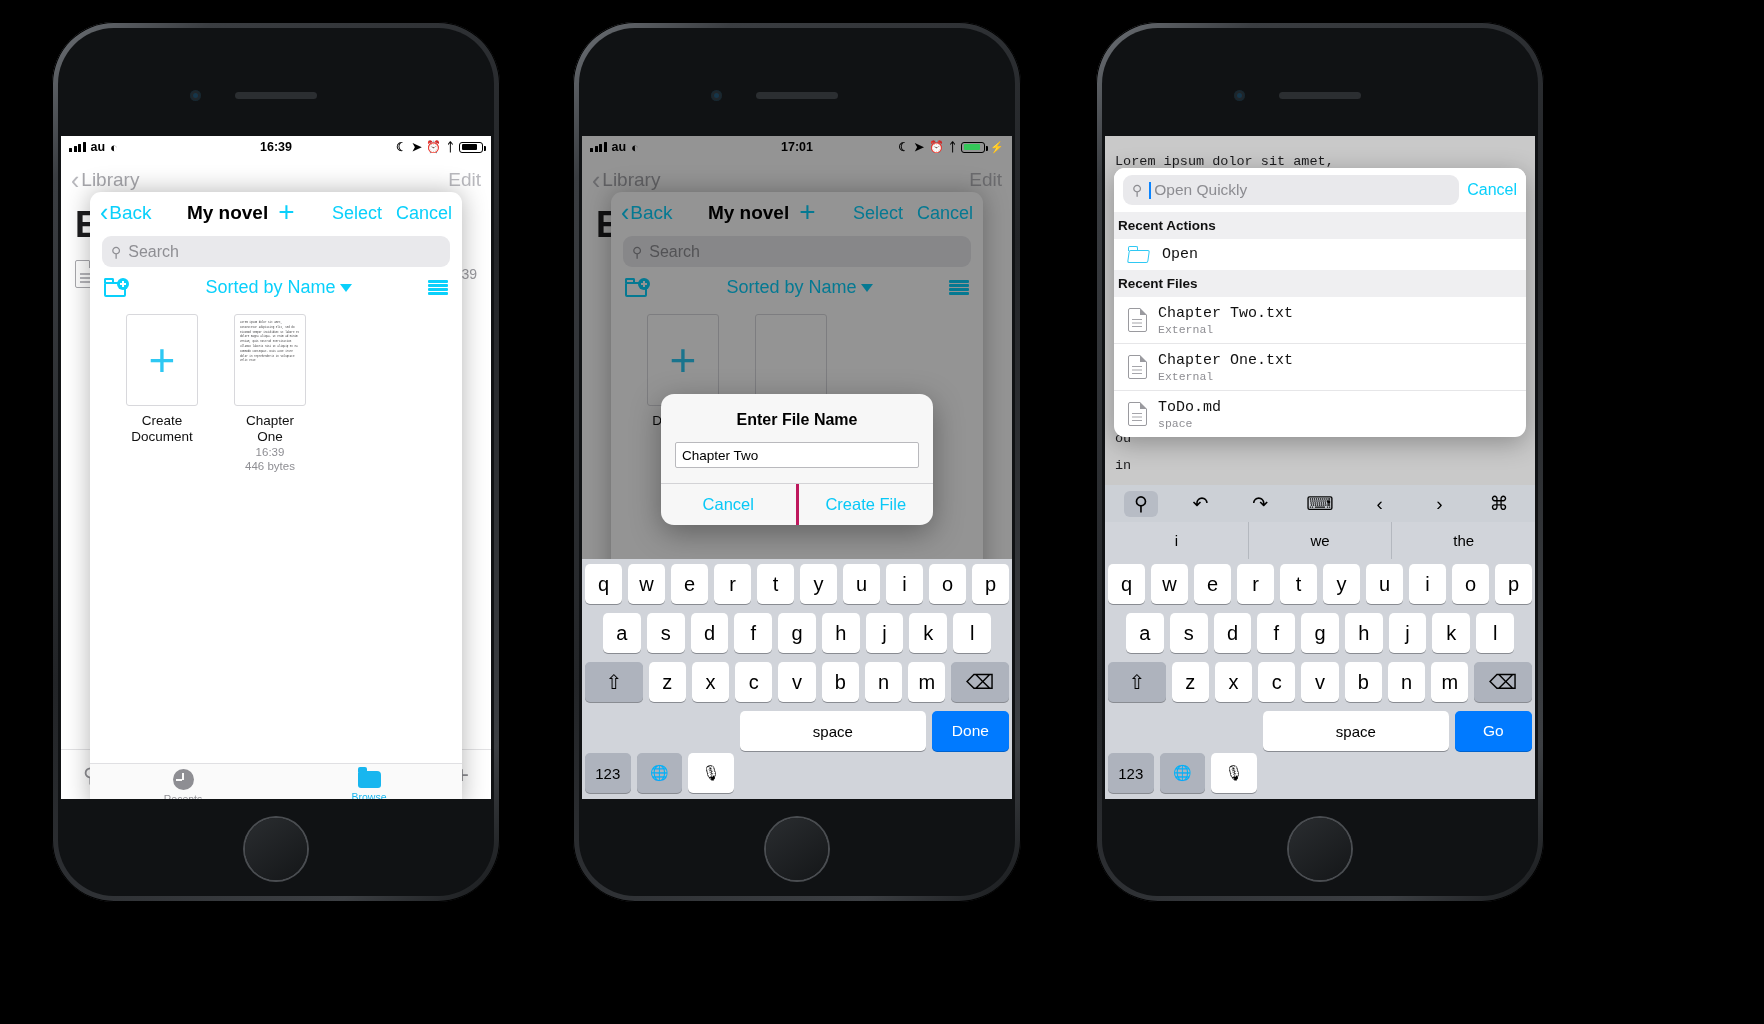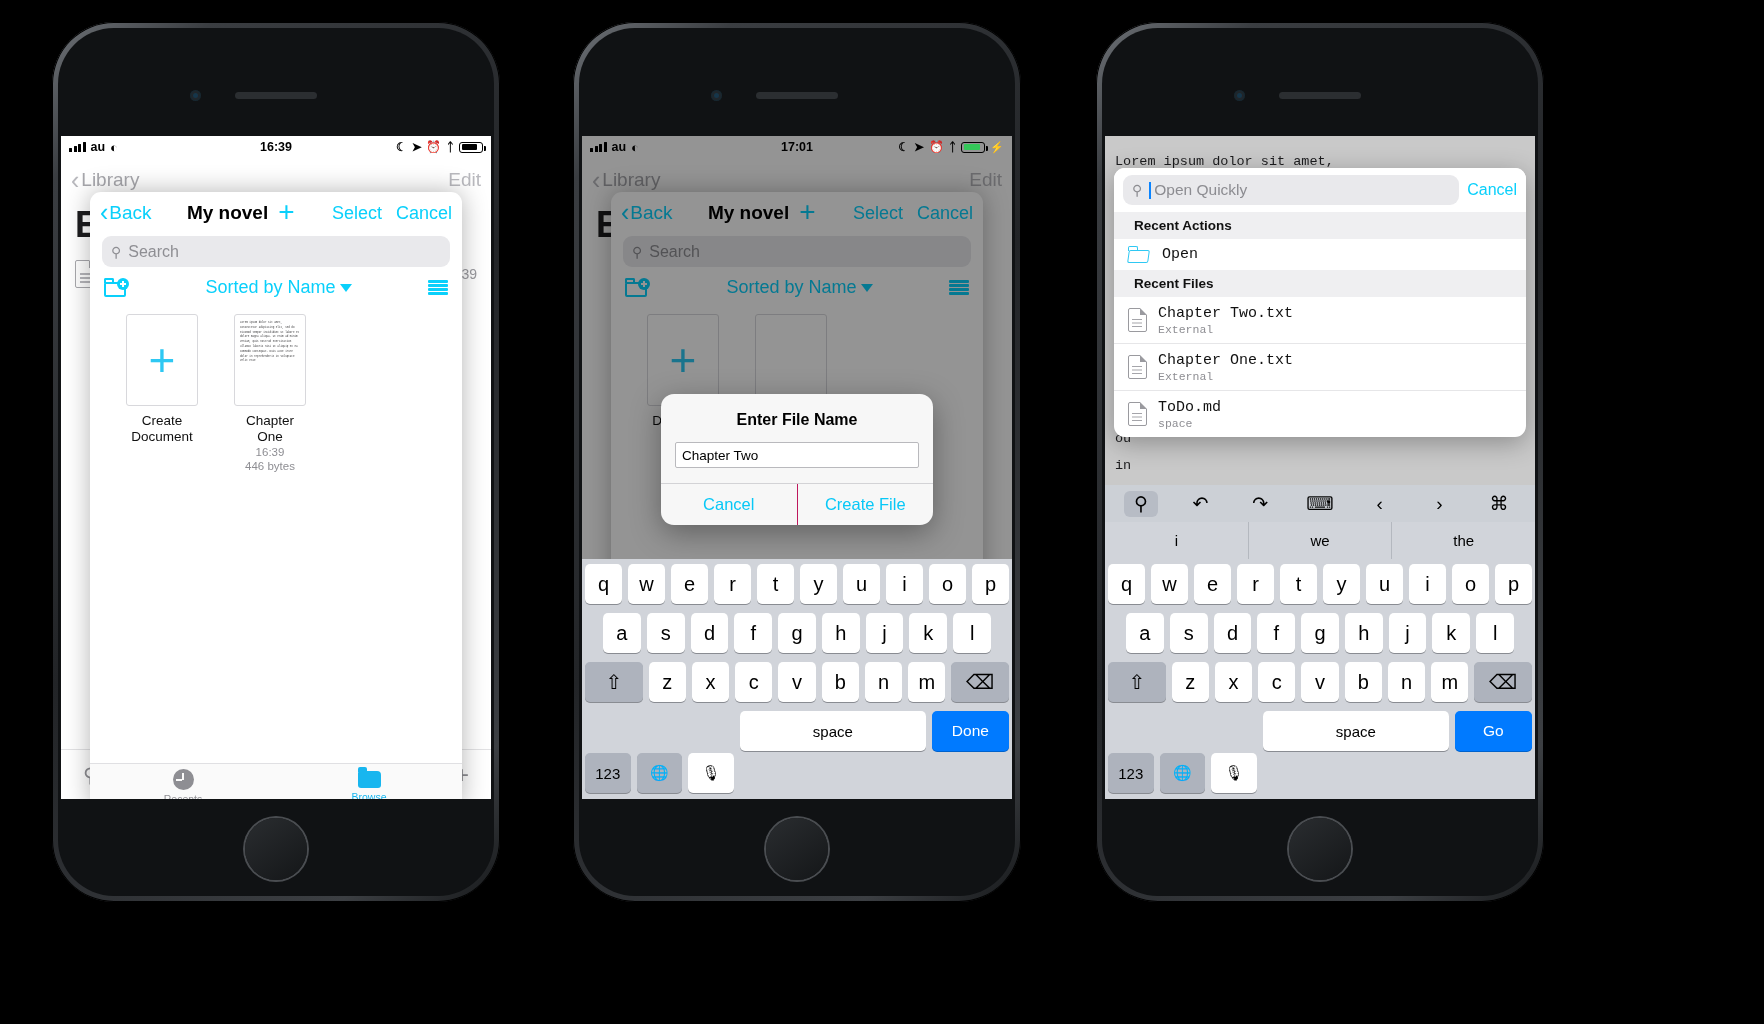--- a/index.html
+++ b/index.html
@@ -112,21 +112,21 @@
   .alert { position:absolute; left:50%; top:258px; transform:translateX(-50%);
            width:272px; background:#f7f7f7; border-radius:13px; overflow:hidden;
            box-shadow:0 8px 30px rgba(0,0,0,.35); text-align:center;}
   .alert h3 { font-size:16px; font-weight:700; padding:17px 12px 13px; color:#000;}
   .alert .field { margin:0 14px 15px; height:26px; background:#fff;
                   border:1px solid #b9b9bd; border-radius:2px;
                   display:flex; align-items:center; padding:0 6px;
                   font-size:13.5px; color:#000;}
   .alert .btns { display:flex; border-top:1px solid #d3d3d6; }
   .alert .btns div { flex:1; padding:11px 0; font-size:16.5px; color:#08c8f7; }
-  .alert .btns div + div { border-left:1px solid #be185d; }
+  .alert .btns div + div { border-left:3px solid #be185d; }
 
   
   .kb { position:absolute; left:0; right:0; bottom:0; background:#d1d4da; padding:5px 3px 4px;}
   .kb-row { display:flex; justify-content:center; gap:6px; margin-bottom:9px;}
   .key { background:#fff; border-radius:5px; box-shadow:0 1px 0 #898c92;
          font-size:20px; color:#000; height:40px; display:flex;
          align-items:center; justify-content:center; flex:1; }
   .key.dark { background:#aeb3bd; box-shadow:0 1px 0 #898c92; }
   .key.wide { flex:1.55; }
   .key.space { flex:5.3; font-size:15px; }
@@ -144,21 +144,21 @@
                  font-size:13.5px; line-height:2.05; color:#1c1c1e; }
   .quick { position:absolute; left:9px; right:9px; top:32px;
            background:#fff; border-radius:11px; overflow:hidden;
            box-shadow:0 6px 26px rgba(0,0,0,.3); }
   .quick-top { display:flex; align-items:center; gap:8px; padding:7px 9px 7px 9px; background:#fff;}
   .quick-field { flex:1; height:30px; background:#e9e9ec; border-radius:9px;
                  display:flex; align-items:center; gap:7px; padding:0 9px;
                  font-size:15.5px; color:#8c8c91; position:relative;}
   .caretbar { width:2px; height:17px; background:#0a84ff; }
   .quick-cancel { color:#0ad0fb; font-size:16px; }
-  .sec-head { background:#efeff1; font-size:13.5px; font-weight:700; color:#111; padding:6px 20px;}
+  .sec-head { background:#efeff1; font-size:13.5px; font-weight:700; color:#111; padding:6px 4px;}
   .q-row { display:flex; align-items:center; gap:11px; padding:7px 14px;font-family:Liberation Mono, monospace; }
   .q-row + .q-row { border-top:1px solid #e6e6e8; }
   .q-row .t { font-size:15px; color:#111; }
   .q-row .s { font-size:11.5px; color:#8e8e93; margin-top:1px;}
   .f-open { width:23px; height:17px; position:relative; color:#2ec8f3; flex:0 0 23px;}
   .f-open .b{position:absolute;left:0;bottom:0;width:21px;height:13px;border:1.8px solid currentColor;border-radius:2px;transform:skewX(-8deg);}
   .f-open .t2{position:absolute;left:0;top:0;width:10px;height:5px;border:1.8px solid currentColor;border-bottom:none;border-radius:2px 2px 0 0;}
   .file-ic { width:19px; height:24px; border:1.5px solid #9a9a9f; border-radius:2px;
              position:relative; flex:0 0 19px; background:#fff;}
   .file-ic::before{content:"";position:absolute;right:-1px;top:-1px;border-width:0 7px 7px 0;border-style:solid;border-color:#fff #fff #9a9a9f #9a9a9f;}

